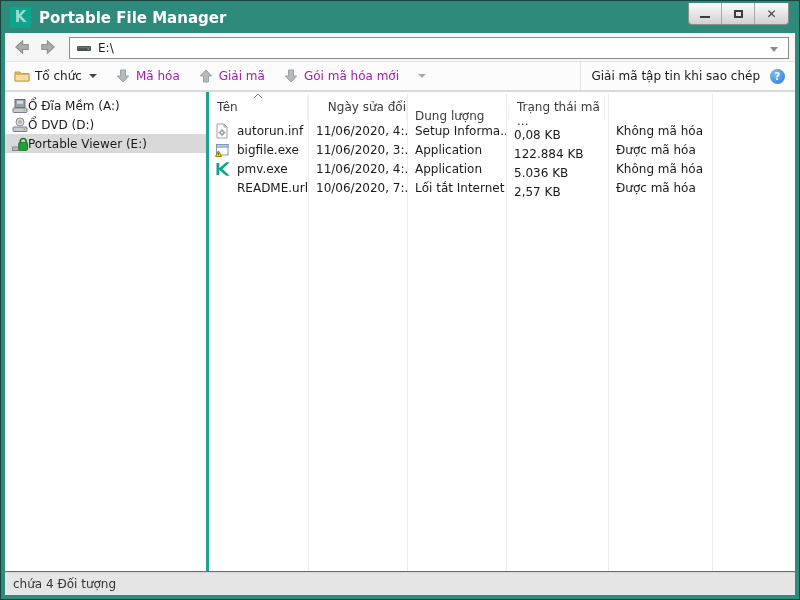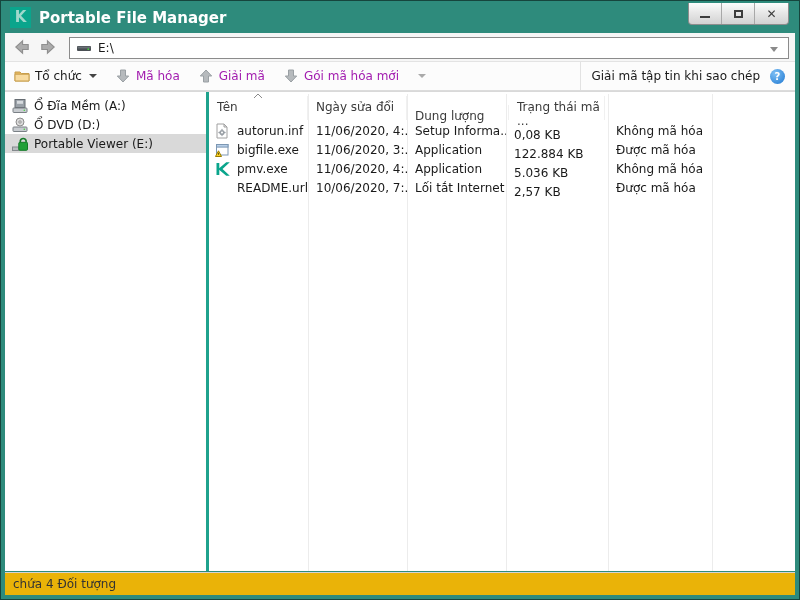--- a/index.html
+++ b/index.html
@@ -45,37 +45,37 @@
   .tb-right { position:absolute; right:0; top:0; height:100%; display:flex; align-items:center;
               border-left:1px solid #e2e2e2; padding:0 10px; }
   .help-icon { width:15px; height:15px; border-radius:50%; margin-left:10px;
                background:radial-gradient(circle at 35% 30%, #7fc0f5, #1f78d1); color:#fff;
                font-size:10px; font-weight:bold; text-align:center; line-height:15px; }
 
   
   .main { position:absolute; left:4px; top:90px; right:4px; bottom:28px; background:#ffffff;
           border-top:1px solid #d9d9d9; }
   .sidebar { position:absolute; left:0; top:0; width:201px; height:100%; background:#fff; padding-top:4px; }
-  .side-item { display:flex; align-items:center; gap:6px; height:19px; padding-left:7px; }
+  .side-item { display:flex; align-items:center; height:19px; padding-left:7px; }
   .side-item.selected { background:#d9d9d9; }
   .splitter { position:absolute; left:201px; top:0; width:3px; height:100%; background:#1FA28D; }
   .filelist { position:absolute; left:204px; top:0; right:0; height:100%; }
   .divider { position:absolute; top:2px; bottom:0; width:1px; background:#ececec; }
   .lh-row { position:absolute; left:0; top:4px; right:0; height:24px; display:flex; }
   .lh-cell { padding:4px 0 0 8px; color:#3a3a3a; border-right:1px solid #f0f0f0; position:relative; }
   .sort-glyph { position:absolute; left:44px; top:-3px; }
   .rows { position:absolute; left:0; top:29px; right:0; }
   .frow { display:flex; height:19px; align-items:center; }
   .fcell { padding-left:8px; overflow:hidden; white-space:nowrap; }
   .name-cell { display:flex; align-items:center; gap:7px; padding-left:5px; }
-  .w1{width:99px;} .w2{width:99px;} .w3{width:99px;} .w4{width:102px;margin-top:9px;} .w5{width:96px;}
+  .w1{width:99px;} .w2{width:99px;text-align:right;} .w3{width:99px;} .w4{width:102px;margin-top:9px;} .w5{width:96px;}
   .ficon { width:16px; height:16px; flex:0 0 16px; }
 
   
-  .statusbar { position:absolute; left:4px; right:4px; bottom:4px; height:23px; background:#eab308;
+  .statusbar { position:absolute; left:4px; right:4px; bottom:4px; height:23px; background:#e5e5e5;
                border-top:1px solid #d4d4d4; display:flex; align-items:center; padding-left:8px; color:#333; }
 
   svg { display:block; }
 </style>
 </head>
 <body>
 
 <div class="window">
 
   <div class="titlebar">

